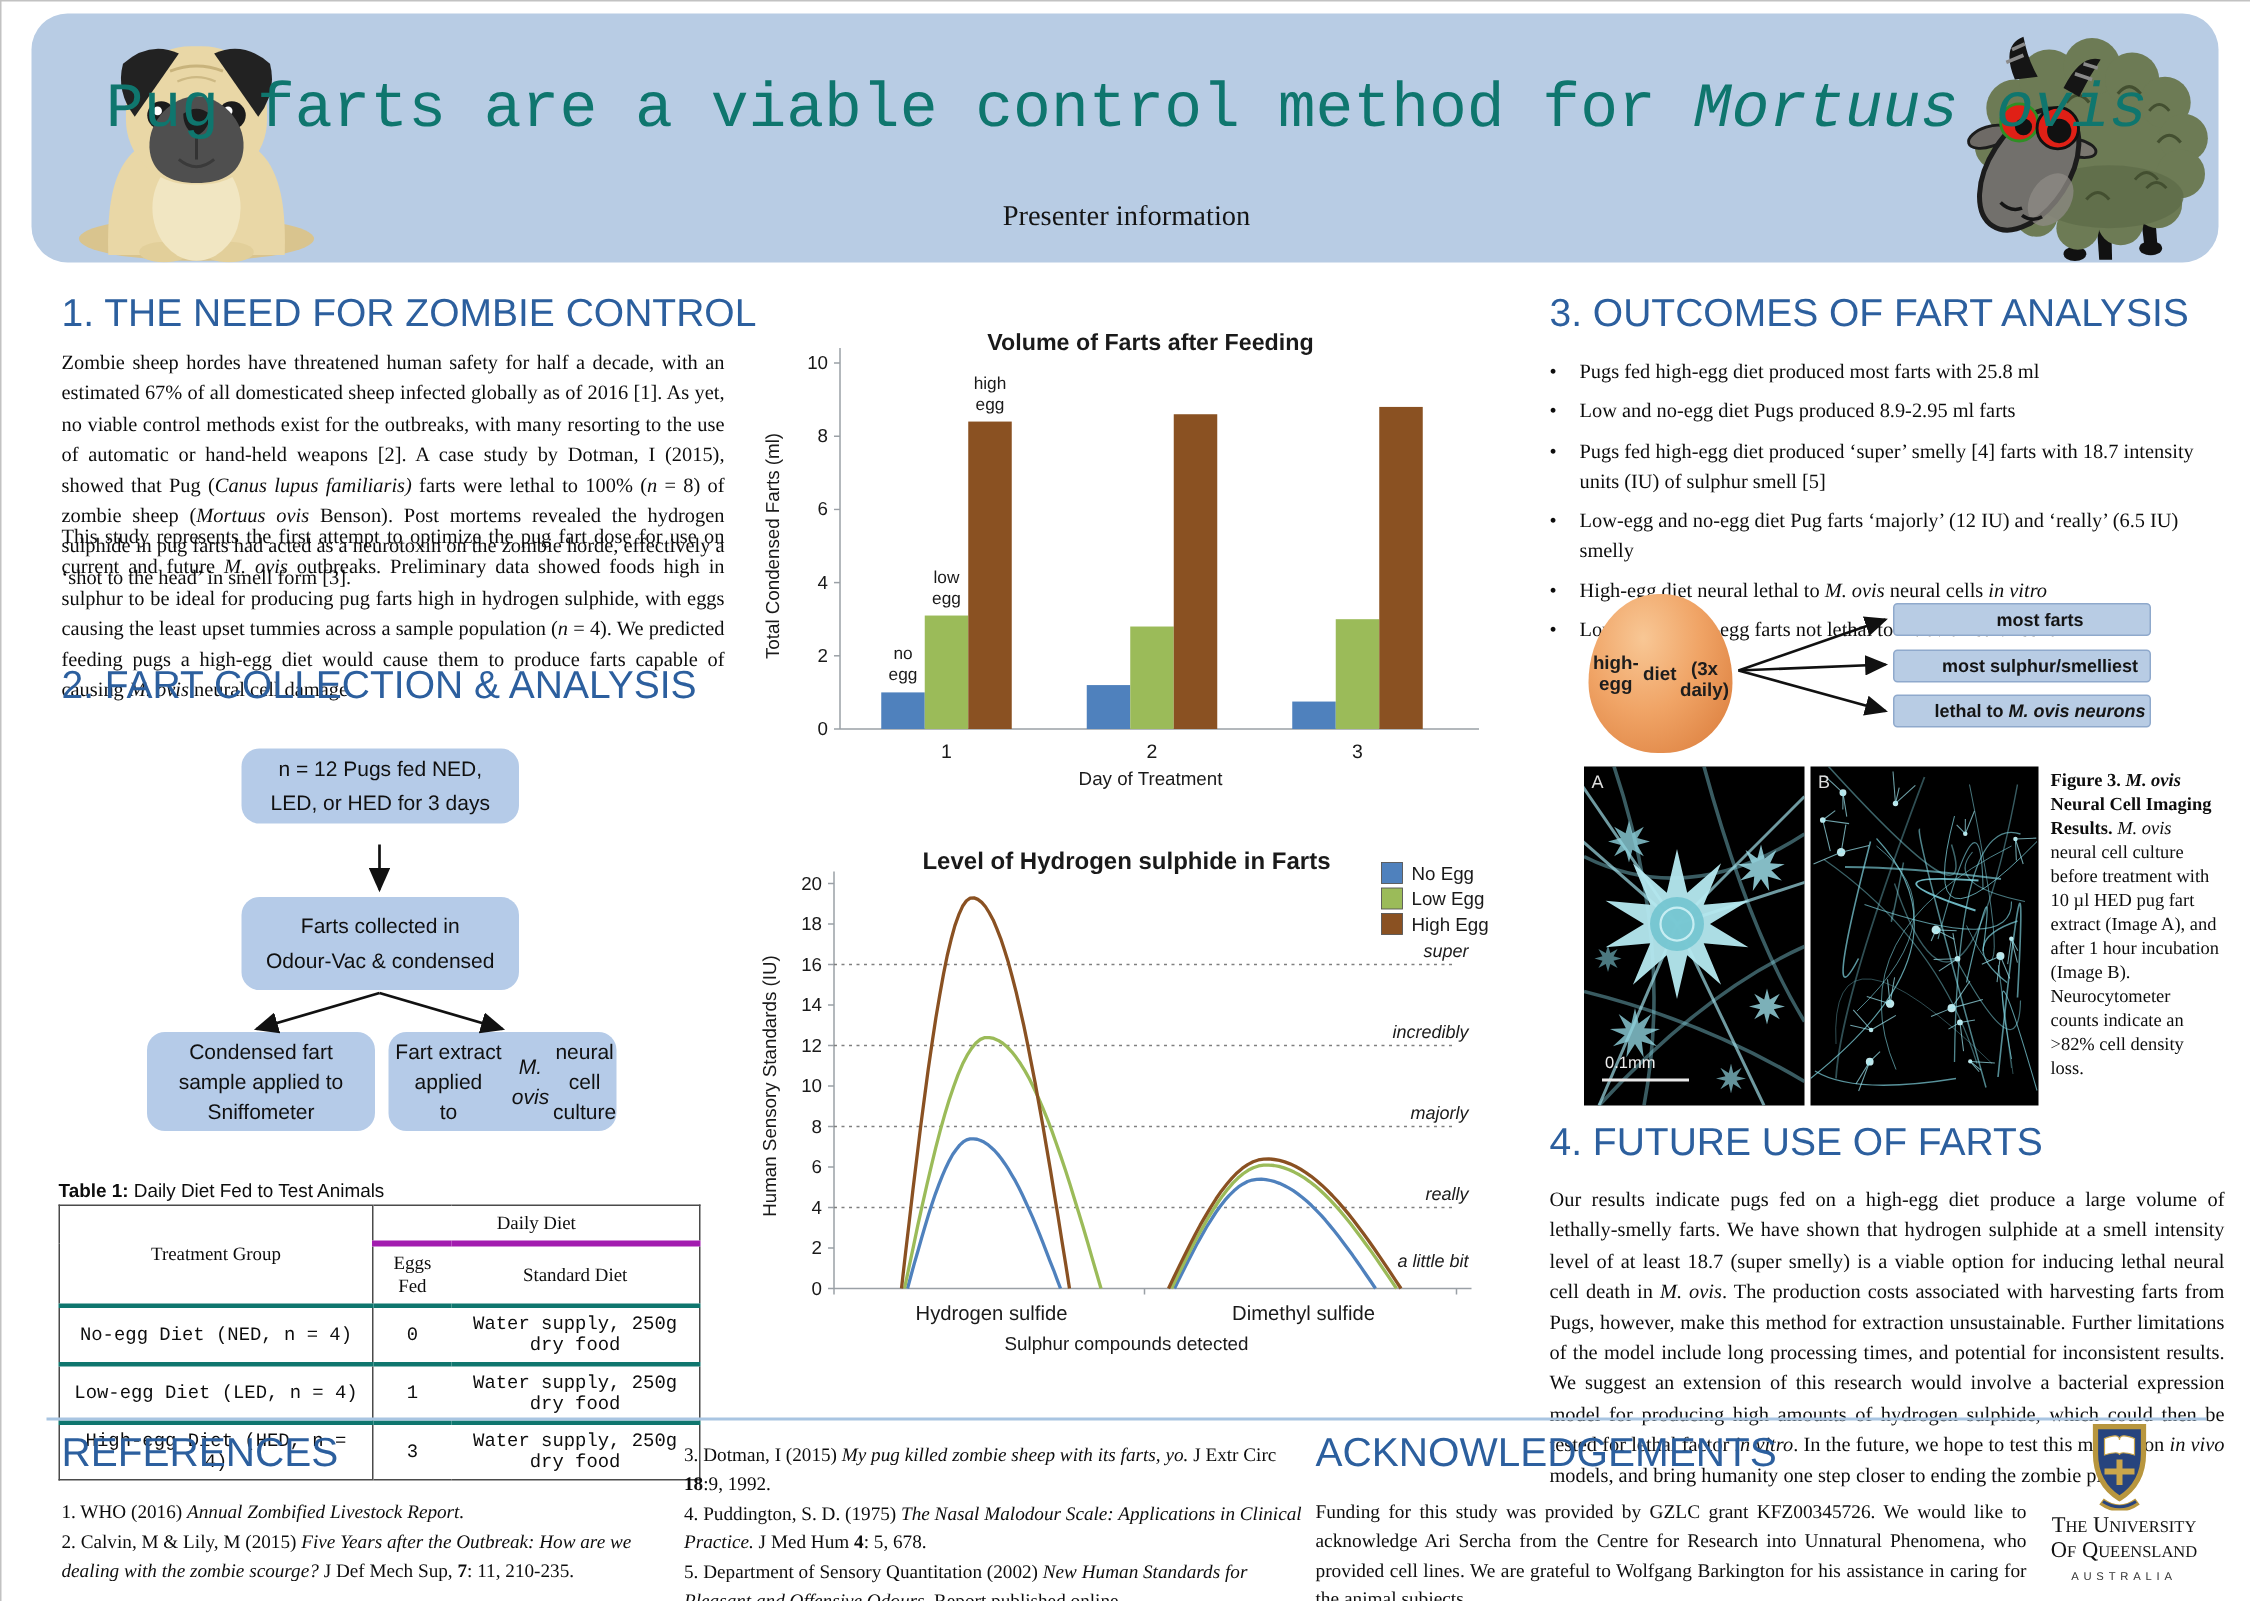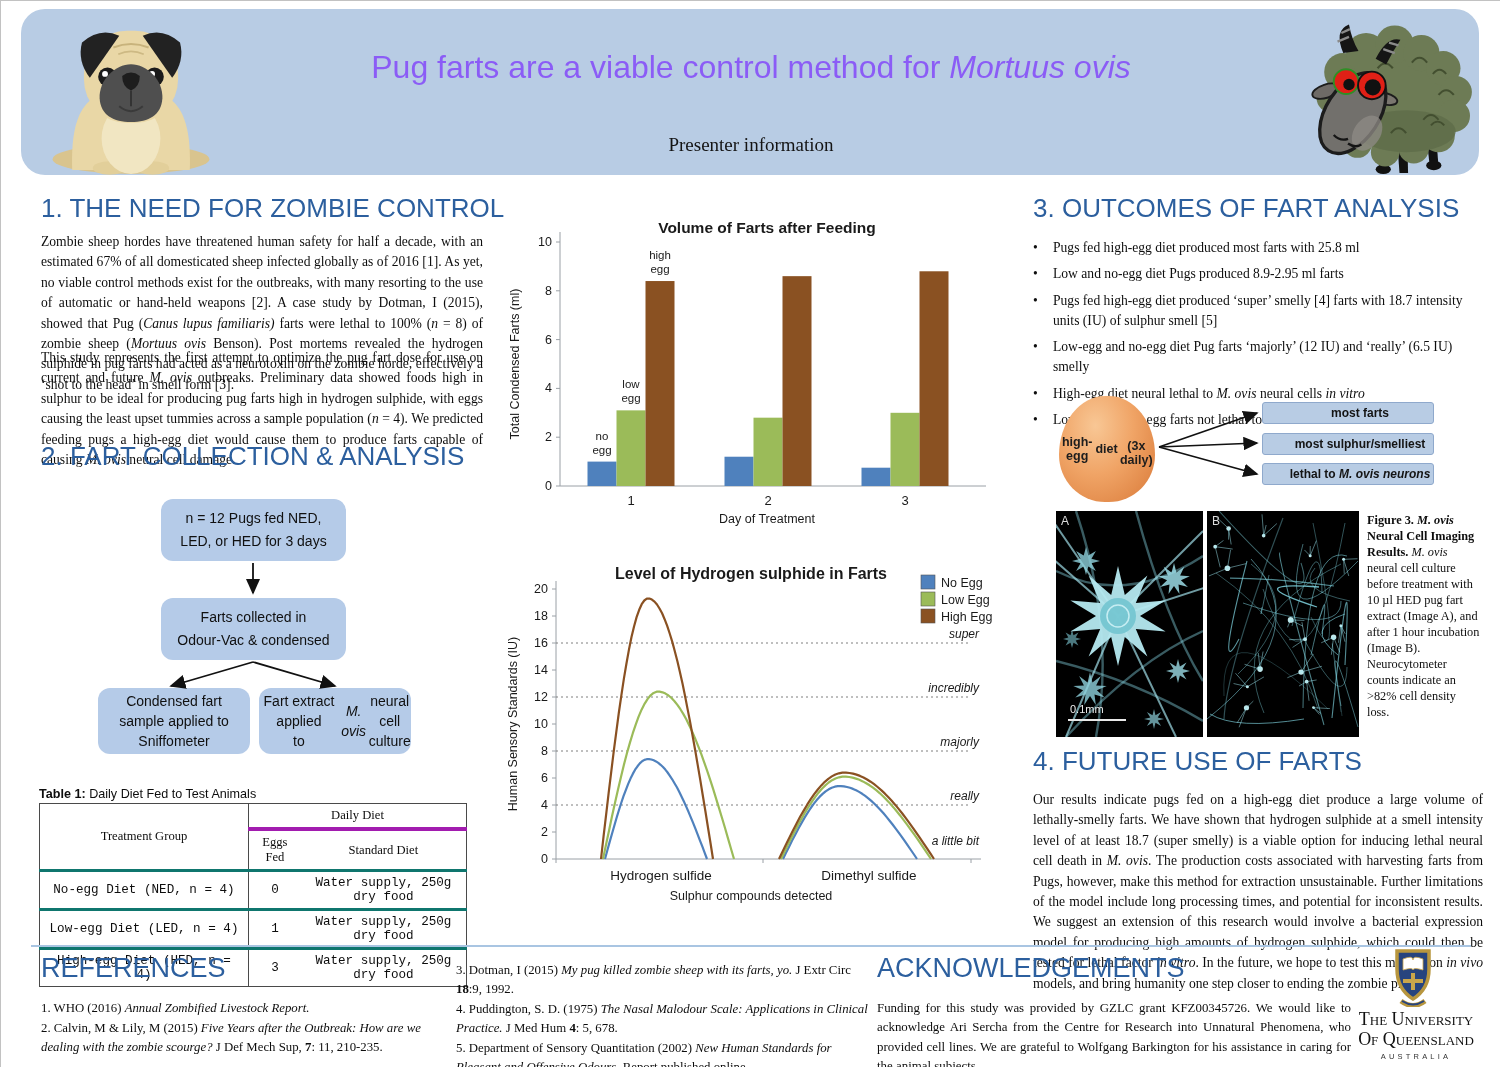--- a/index.html
+++ b/index.html
@@ -1,20 +1,20 @@
 <!DOCTYPE html>
 <html><head>
 <meta charset="utf-8">
 <style>
   html,body{margin:0;padding:0;background:#e8e8e8;}
   .poster{position:relative;width:1500px;height:1067px;background:#ffffff;border:1px solid #c2c2c2;
           font-family:"Liberation Serif",serif;color:#0d0d0d;overflow:hidden;margin:0 auto;}
   .banner{position:absolute;left:20px;top:8px;width:1458px;height:166px;background:#b8cce4;border-radius:24px;}
-  .title{position:absolute;left:0;right:0;top:48px;text-align:center;font-family:Liberation Sans, sans-serif;
-         font-size:32px;color:#8b5cf6;}
+  .title{position:absolute;left:0;right:0;top:48px;text-align:center;font-family:Liberation Mono, monospace;
+         font-size:42px;color:#0f766e;}
   .presenter{position:absolute;left:0;right:0;top:133px;text-align:center;font-size:19px;color:#141414;}
   .sec-h{position:absolute;font-family:"Liberation Sans",sans-serif;font-size:26px;color:#2c5f9e;white-space:nowrap;}
   .para{position:absolute;font-size:13.6px;line-height:1.5;text-align:justify;}
   .flow-box{position:absolute;background:#b5cbe8;border-radius:12px;font-family:"Liberation Sans",sans-serif;
             font-size:14px;display:flex;align-items:center;justify-content:center;text-align:center;
             line-height:1.65;color:#101010;white-space:pre-line;}
   .overlay-svg{position:absolute;pointer-events:none;}
   .tbl-cap{position:absolute;font-family:"Liberation Sans",sans-serif;font-size:12.6px;}
   .dtable{position:absolute;border-collapse:collapse;font-size:12.6px;background:#fff;}
   .dtable td{padding:4px 6px;text-align:center;}
@@ -36,21 +36,21 @@
   .panel{position:absolute;background:#000;}
   .panel .pl{position:absolute;left:5px;top:3px;color:#ddd;font-family:"Liberation Sans",sans-serif;font-size:12px;}
   .scalebar{position:absolute;left:12px;bottom:16px;width:58px;height:2px;background:#e8e8e8;}
   .scaletext{position:absolute;left:14px;bottom:22px;color:#eee;font-family:"Liberation Sans",sans-serif;font-size:11px;}
   .fig-cap{position:absolute;font-size:12.3px;line-height:1.3;}
   .footer-line{position:absolute;left:30px;top:944px;width:1440px;height:2px;background:#a9c5e2;}
   .refs{position:absolute;font-size:12.8px;line-height:1.48;}
   .ref-item{margin-bottom:1px;}
   .ack-text{position:absolute;font-size:12.9px;line-height:1.5;text-align:justify;}
   .uq-text{position:absolute;text-align:center;font-family:"Liberation Serif",serif;color:#111;}
-  .uq-text .l{font-variant:small-caps;font-size:18px;line-height:1.12;}
+  .uq-text .l{font-variant:small-caps;font-size:15px;line-height:1.12;}
   .uq-text .aus{font-size:7.5px;letter-spacing:3.2px;color:#333;margin-top:3px;font-family:"Liberation Sans",sans-serif;}
   svg text{font-family:"Liberation Sans",sans-serif;fill:#1a1a1a;}
 </style>
 </head>
 <body>
 
 <div class="poster">
 
   <div class="banner"></div>
 
@@ -119,21 +119,21 @@
 
   <div class="title"><span>Pug farts are a viable control method for </span><span style="font-style: italic;">Mortuus ovis</span></div>
   <div class="presenter">Presenter information</div>
 
   <div class="sec-h" style="left:40px;top:192px">1. THE NEED FOR ZOMBIE CONTROL</div>
   <div class="para" style="left:40px;top:231px;width:442px"><span>Zombie sheep hordes have threatened human safety for half a decade, with an estimated 67% of all domesticated sheep infected globally as of 2016 [1]. As yet, no viable control methods exist for the outbreaks, with many resorting to the use of automatic or hand-held weapons [2]. A case study by Dotman, I (2015), showed that Pug (</span><span style="font-style: italic;">Canus lupus familiaris)</span><span> farts were lethal to 100% (</span><span style="font-style: italic;">n</span><span> = 8) of zombie sheep (</span><span style="font-style: italic;">Mortuus ovis</span><span> Benson). Post mortems revealed the hydrogen sulphide in pug farts had acted as a neurotoxin on the zombie horde, effectively a ‘shot to the head’ in smell form [3].</span></div>
   <div class="para" style="left:40px;top:347px;width:442px"><span>This study represents the first attempt to optimize the pug fart dose for use on current and future </span><span style="font-style: italic;">M. ovis</span><span> outbreaks. Preliminary data showed foods high in sulphur to be ideal for producing pug farts high in hydrogen sulphide, with eggs causing the least upset tummies across a sample population (</span><span style="font-style: italic;">n</span><span> = 4). We predicted feeding pugs a high-egg diet would cause them to produce farts capable of causing </span><span style="font-style: italic;">M. ovis</span><span> neural cell damage.</span></div>
 
   <div class="sec-h" style="left:40px;top:440px">2. FART COLLECTION &amp; ANALYSIS</div>
 
-  <div class="flow-box" style="left:160px;top:498px;width:185px;height:62px"><span>n = 12 Pugs fed NED,
+  <div class="flow-box" style="left:160px;top:498px;width:185px;height:50px"><span>n = 12 Pugs fed NED,
 LED, or HED for 3 days</span></div>
   <div class="flow-box" style="left:160px;top:597px;width:185px;height:62px"><span>Farts collected in
 Odour-Vac &amp; condensed</span></div>
   <div class="flow-box" style="left:97px;top:687px;width:152px;height:66px;line-height:1.45"><span>Condensed fart
 sample applied to
 Sniffometer</span></div>
   <div class="flow-box" style="left:258px;top:687px;width:152px;height:66px;line-height:1.45"><span>Fart extract applied
 to </span><span style="font-style: italic;">M. ovis</span><span> neural cell
 culture</span></div>
 

